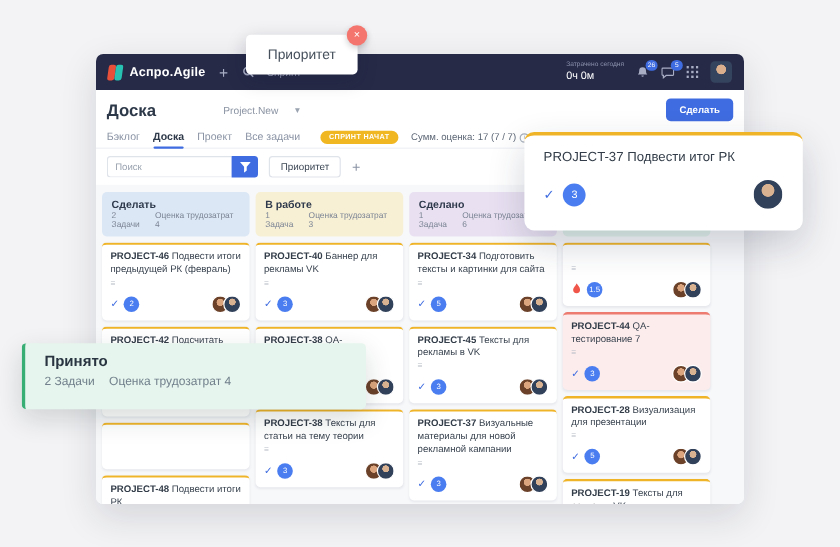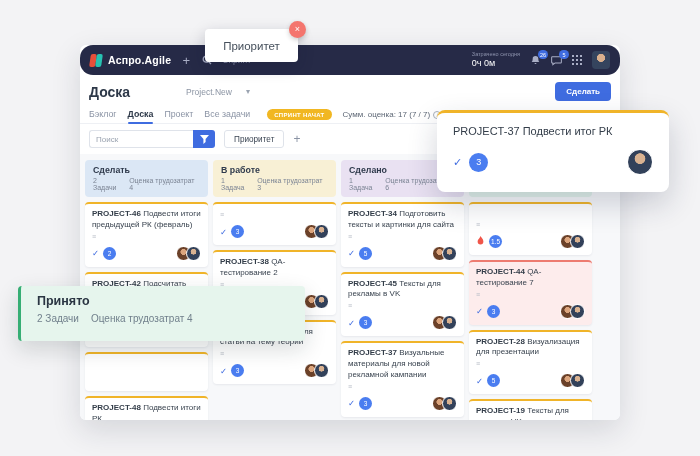--- a/index.html
+++ b/index.html
@@ -15,21 +15,21 @@
   .window {
     position:absolute; left:80px; top:45px; width:540px; height:375px;
     background:#fff; border-radius:6px; overflow:hidden;
     box-shadow:0 10px 30px rgba(30,35,60,.14);
     display:flex; flex-direction:column;
   }
 
   
   .navbar {
     height:30px; background:#262a47; display:flex; align-items:center;
-    padding:0 10px; gap:9px; flex:0 0 auto; color:#fff;border-radius:13px;
+    padding:0 10px; gap:9px; flex:0 0 auto; color:#fff;
   }
   .logo { display:flex; align-items:center; gap:5px; }
   .logo-mark { position:relative; width:13px; height:13px; }
   .logo-mark i { position:absolute; top:0; bottom:0; width:6px; border-radius:2px; }
   .logo-mark i:first-child { left:0; background:#e8503a; transform:skewX(-8deg); }
   .logo-mark i:last-child { left:6px; background:#27c2b2; transform:skewX(-8deg); }
   .brand { font-size:10.5px; font-weight:bold; letter-spacing:.2px; }
   .nav-ic { width:12px; height:12px; display:flex; align-items:center; justify-content:center; color:#a9aec5; }
   .nav-plus { font-size:13px; color:#a9aec5; line-height:1; }
   .nav-hint { font-size:8.5px; color:#8d93ad; }
@@ -286,20 +286,21 @@
         </div>
         <div class="col">
           <div class="col-head" style="background: rgb(248, 240, 213);">
             <div class="col-name">В работе</div>
             <div class="col-meta">
               <span>1 Задача</span>
               <span>Оценка трудозатрат 3</span>
             </div>
           </div>
           <div class="card">
+            <div class="card-title"><span class="card-id">PROJECT-40</span> <span class="t">Баннер для рекламы VK</span></div>
             <div class="desc-ic">≡</div>
             <div class="card-foot">
               <span class="chk">✓</span>
               <span class="est-badge">3</span>
               <span class="avs">
                 <span class="av av-f"></span>
                 <span class="av av-m"></span>
               </span>
             </div>
           </div>

